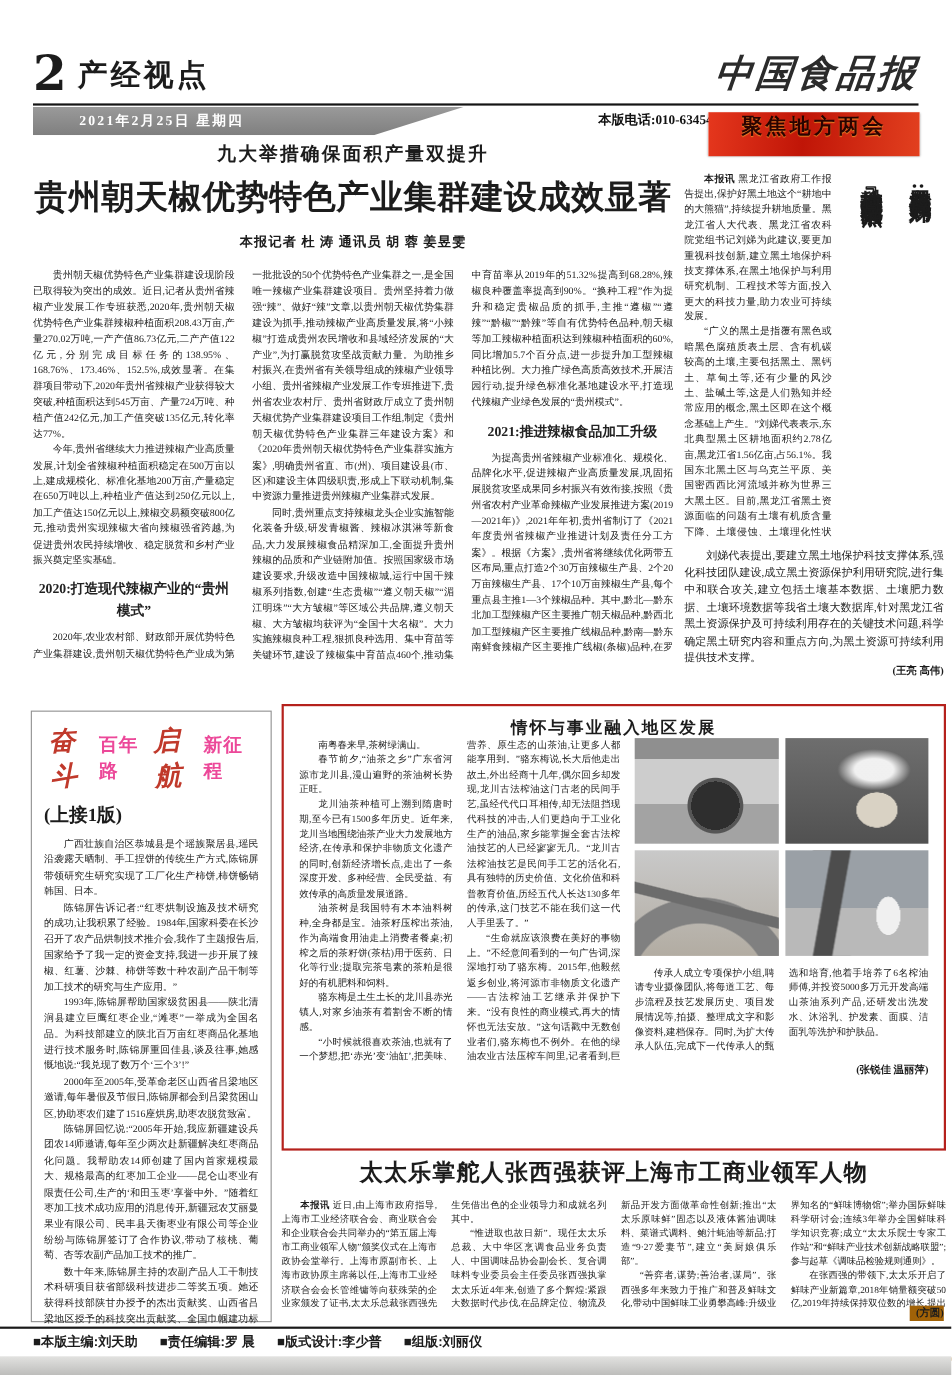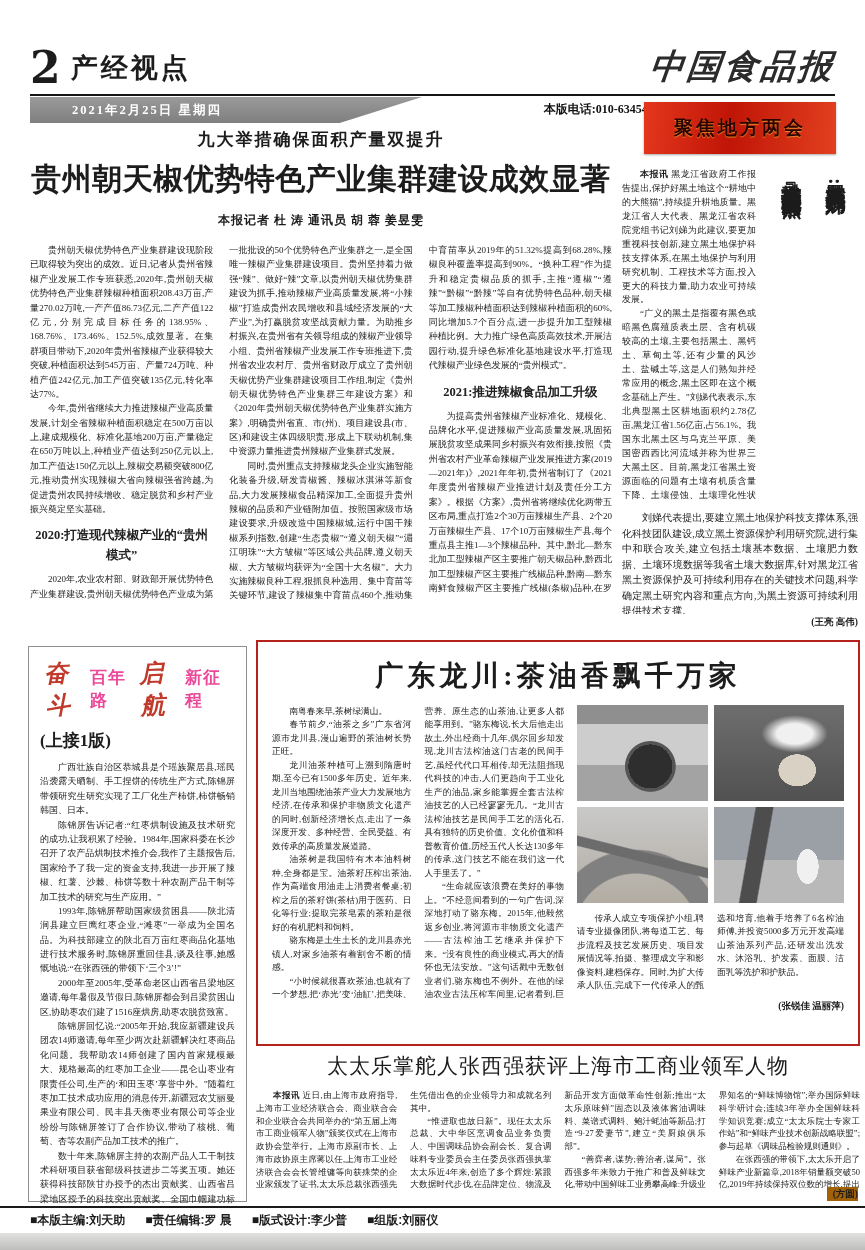--- a/index.html
+++ b/index.html
@@ -26,24 +26,24 @@
   .kicker{text-align:center;font-size:17px;font-weight:bold;letter-spacing:2px;}
   .main-title{text-align:center;font-size:30px;font-weight:bold;letter-spacing:0.5px;margin-top:8px;white-space:nowrap;}
   .byline{text-align:center;font-size:12px;font-weight:bold;margin-top:12px;letter-spacing:1px;}
   .main-body{margin-top:14px;height:372px;overflow:hidden;
     column-count:3;column-gap:16px;column-fill:auto;
     font-size:9px;line-height:1.6;text-align:justify;color:#222;}
   .main-body p{margin:0;text-indent:2em;}
   .main-body h3{font-size:12.5px;text-align:center;margin:9px 0 7px;letter-spacing:0;}
   
   .sidebar{position:absolute;left:622px;top:102px;width:236px;}
-  .focus-banner{width:192px;height:52px;margin:0 auto 14px;
+  .focus-banner{width:192px;height:40px;margin:0 auto 14px;
     background:linear-gradient(95deg,#e5371d 0%,#c01507 45%,#e2401f 100%);
     box-shadow:0 1px 2px rgba(0,0,0,.35);
-    display:flex;align-items:center;justify-content:center;}
+    display:flex;align-items:flex-start;justify-content:center;}
   .focus-banner span{font-family:"Liberation Sans","DejaVu Sans",sans-serif;
     font-size:19px;font-weight:bold;color:#2a0300;letter-spacing:3px;
     text-shadow:0 1px 1px rgba(255,220,60,.55);}
   .sb-top{display:flex;height:334px;overflow:hidden;}
   .sb-textcol{width:134px;font-size:9px;line-height:1.55;text-align:justify;}
   .sb-textcol p{margin:0;text-indent:2em;}
   .lead-tag{font-weight:bold;}
   .sb-vtitle-wrap{flex:1;display:flex;justify-content:flex-end;padding-left:6px;}
   .sb-vtitle{writing-mode:vertical-rl;height:322px;font-weight:bold;font-size:20px;line-height:2.2;letter-spacing:1px;}
   .sb-rest{margin-top:8px;height:104px;overflow:hidden;font-size:10px;line-height:1.55;text-align:justify;}
@@ -89,21 +89,21 @@
     radial-gradient(ellipse 14% 30% at 72% 62%, #f0f0f0 0 60%, rgba(0,0,0,0) 61%),
     linear-gradient(100deg, rgba(0,0,0,0) 28%, #4d4d4d 29% 40%, rgba(0,0,0,0) 41%),
     linear-gradient(180deg,#9aa0a6 0 55%,#b9b9b9 55% 100%);}
   .f-rightcols{margin-top:9px;height:86px;overflow:hidden;
     column-count:2;column-gap:13px;column-fill:auto;
     font-size:8.7px;line-height:1.55;text-align:justify;}
   .f-rightcols p{margin:0;text-indent:2em;}
   .f-sign{text-align:right;font-weight:bold;font-size:9.5px;margin-top:2px;}
   
   .bottom-article{position:absolute;left:256px;top:1052px;width:604px;height:148px;}
-  .b-title{text-align:center;font-size:21px;font-weight:normal;letter-spacing:1px;margin-bottom:9px;}
+  .b-title{text-align:center;font-size:21px;font-weight:bold;letter-spacing:1px;margin-bottom:9px;}
   .b-body{height:112px;overflow:hidden;position:relative;
     column-count:4;column-gap:13px;column-fill:auto;
     font-size:8.5px;line-height:1.5;text-align:justify;}
   .b-body p{margin:0;text-indent:2em;}
   .b-sign{position:absolute;right:2px;bottom:0;background:#a16207;font-weight:bold;font-size:9.5px;padding-left:6px;}
   
   .footer{position:absolute;left:0;right:0;top:1206px;border-top:2px solid #1a1a1a;
     padding:4px 30px 5px;display:flex;gap:20px;
     font-family:"Liberation Sans","DejaVu Sans",sans-serif;font-size:12px;font-weight:bold;
     border-bottom:3px solid #a16207;}
@@ -171,30 +171,30 @@
     <span class="lb-script">奋斗</span>
     <span class="lb-plain">百年路</span>
     <span class="lb-script">启航</span>
     <span class="lb-plain">新征程</span>
     <span class="lb-line"></span>
   </div>
   <div class="lb-cont">(上接1版)</div>
   <div class="lb-body">
     <p>广西壮族自治区恭城县是个瑶族聚居县,瑶民沿袭露天晒制、手工捏饼的传统生产方式,陈锦屏带领研究生研究实现了工厂化生产柿饼,柿饼畅销韩国、日本。</p>
     <p>陈锦屏告诉记者:“红枣烘制设施及技术研究的成功,让我积累了经验。1984年,国家科委在长沙召开了农产品烘制技术推介会,我作了主题报告后,国家给予了我一定的资金支持,我进一步开展了辣椒、红薯、沙棘、柿饼等数十种农副产品干制等加工技术的研究与生产应用。”</p>
-    <p>1993年,陈锦屏帮助国家级贫困县——陕北清涧县建立巨鹰红枣企业,“滩枣”一举成为全国名品。为科技部建立的陕北百万亩红枣商品化基地进行技术服务时,陈锦屏重回佳县,谈及往事,她感慨地说:“在张西强的带领下‘三个3’!”</p>
+    <p>1993年,陈锦屏帮助国家级贫困县——陕北清涧县建立巨鹰红枣企业,“滩枣”一举成为全国名品。为科技部建立的陕北百万亩红枣商品化基地进行技术服务时,陈锦屏重回佳县,谈及往事,她感慨地说:“我兑现了数万个‘三个3’!”</p>
     <p>2000年至2005年,受革命老区山西省吕梁地区邀请,每年暑假及节假日,陈锦屏都会到吕梁贫困山区,协助枣农们建了1516座烘房,助枣农脱贫致富。</p>
     <p>陈锦屏回忆说:“2005年开始,我应新疆建设兵团农14师邀请,每年至少两次赴新疆解决红枣商品化问题。我帮助农14师创建了国内首家规模最大、规格最高的红枣加工企业——昆仑山枣业有限责任公司,生产的‘和田玉枣’享誉中外。”随着红枣加工技术成功应用的消息传开,新疆冠农艾丽曼果业有限公司、民丰县天衡枣业有限公司等企业纷纷与陈锦屏签订了合作协议,带动了核桃、葡萄、杏等农副产品加工技术的推广。</p>
     <p>数十年来,陈锦屏主持的农副产品人工干制技术科研项目获省部级科技进步二等奖五项。她还获得科技部陕甘办授予的杰出贡献奖、山西省吕梁地区授予的科技突出贡献奖、全国巾帼建功标兵、全国优秀科技工作者等多项荣誉称号。</p>
 
   </div>
 </div>
 
 <div class="feature-box">
-  <div class="f-title">广东龙川:茶油香飘千万家</div>
+  <div class="f-kicker">情怀与事业融入地区发展</div>
   <div class="f-content">
     <div class="f-leftcols">
       <p>南粤春来早,茶树绿满山。</p>
       <p>春节前夕,“油茶之乡”广东省河源市龙川县,漫山遍野的茶油树长势正旺。</p>
       <p>龙川油茶种植可上溯到隋唐时期,至今已有1500多年历史。近年来,龙川当地围绕油茶产业大力发展地方经济,在传承和保护非物质文化遗产的同时,创新经济增长点,走出了一条深度开发、多种经营、全民受益、有效传承的高质量发展道路。</p>
       <p>油茶树是我国特有木本油料树种,全身都是宝。油茶籽压榨出茶油,作为高端食用油走上消费者餐桌;初榨之后的茶籽饼(茶枯)用于医药、日化等行业;提取完茶皂素的茶粕是很好的有机肥料和饲料。</p>
       <p>骆东梅是土生土长的龙川县赤光镇人,对家乡油茶有着割舍不断的情感。</p>
       <p>“小时候就很喜欢茶油,也就有了一个梦想,把‘赤光’变‘油缸’,把美味、营养、原生态的山茶油,让更多人都能享用到。”骆东梅说,长大后他走出故土,外出经商十几年,偶尔回乡却发现,龙川古法榨油这门古老的民间手艺,虽经代代口耳相传,却无法阻挡现代科技的冲击,人们更趋向于工业化生产的油品,家乡能掌握全套古法榨油技艺的人已经寥寥无几。“龙川古法榨油技艺是民间手工艺的活化石,具有独特的历史价值、文化价值和科普教育价值,历经五代人长达130多年的传承,这门技艺不能在我们这一代人手里丢了。”</p>
       <p>“生命就应该浪费在美好的事物上。”不经意间看到的一句广告词,深深地打动了骆东梅。2015年,他毅然返乡创业,将河源市非物质文化遗产——古法榨油工艺继承并保护下来。“没有良性的商业模式,再大的情怀也无法安放。”这句话戳中无数创业者们,骆东梅也不例外。在他的绿油农业古法压榨车间里,记者看到,巨大的水车、碾盘、木榨机器等排列有序,用具精细,流程复杂,细微的差异都会影响出油率和品质。</p>
 

